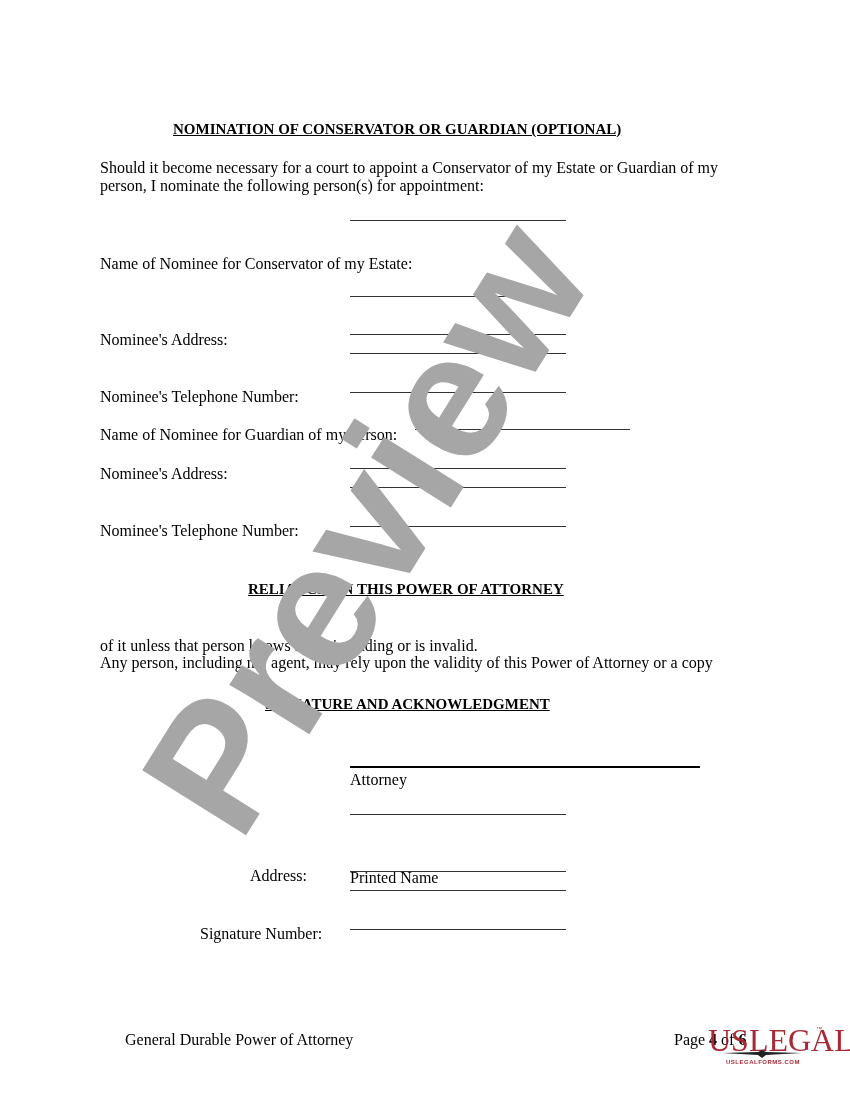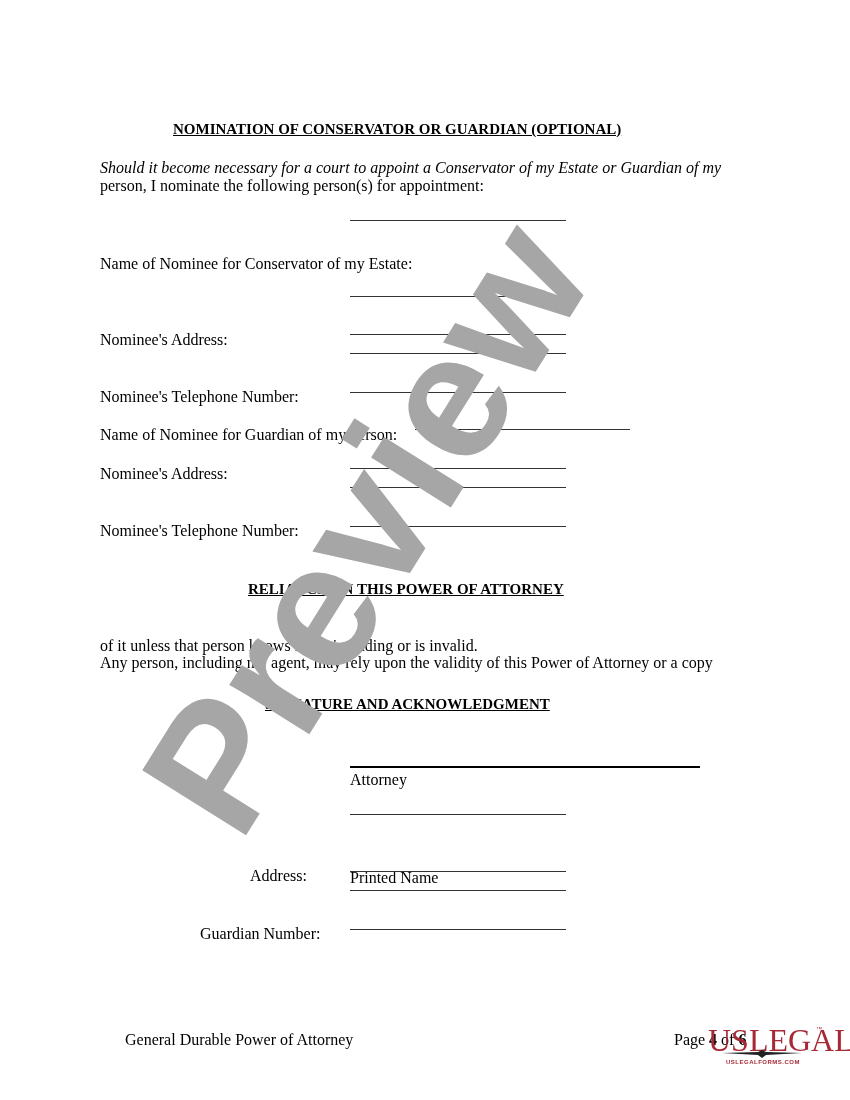--- a/index.html
+++ b/index.html
@@ -11,21 +11,21 @@
     .line { position: absolute; height: 0; border-bottom: 1px solid #333; }
     .line.thick { border-bottom: 2px solid #000; }
     .watermark { position: absolute; left: 0; top: 0; width: 850px; height: 1100px; pointer-events: none; }
     .logo-text { font-family: "Liberation Serif", serif; color: #a62a36; font-size: 32px; letter-spacing: 0px; }
     .logo-sub { font-family: "Liberation Sans", sans-serif; color: #a62a36; font-size: 6px; font-weight: bold; letter-spacing: 0.5px; }
   </style>
 </head>
 <body>
 
 <div class="abs heading" style="left:173px; top:121px;">NOMINATION OF CONSERVATOR OR GUARDIAN (OPTIONAL)</div>
-<div class="abs txt" style="left:100px; top:159px;font-style:italic;">Should it become necessary for a court to appoint a Conservator of my Estate or Guardian of my</div>
+<div class="abs txt" style="left:100px; top:159px;">Should it become necessary for a court to appoint a Conservator of my Estate or Guardian of my</div>
 <div class="abs txt" style="left:100px; top:177px;">person, I nominate the following person(s) for appointment:</div>
 
 <div class="line" style="left:350px; top:220px; width:216px;"></div>
 
 <div class="abs txt" style="left:100px; top:255px;font-family:Liberation Serif, serif;">Name of Nominee for Conservator of my Estate:</div>
 <div class="line" style="left:350px; top:296px; width:216px;"></div>
 
 <div class="abs txt" style="left:100px; top:331px;">Nominee's Address:</div>
 <div class="line" style="left:350px; top:334px; width:216px;"></div>
 <div class="line" style="left:350px; top:353px; width:216px;"></div>
@@ -52,21 +52,21 @@
 <div class="line thick" style="left:350px; top:766px; width:350px;"></div>
 <div class="abs txt" style="left:350px; top:771px;">Attorney</div>
 
 <div class="line" style="left:350px; top:814px; width:216px;"></div>
 <div class="abs txt" style="left:350px; top:869px;text-align:center;">Printed Name</div>
 
 <div class="abs txt" style="left:250px; top:867px;">Address:</div>
 <div class="line" style="left:350px; top:871px; width:216px;"></div>
 <div class="line" style="left:350px; top:890px; width:216px;"></div>
 
-<div class="abs txt" style="left:200px; top:925px;">Guardian Number:</div>
+<div class="abs txt" style="left:200px; top:925px;">Signature Number:</div>
 <div class="line" style="left:350px; top:929px; width:216px;"></div>
 
 <div class="abs txt" style="left:125px; top:1031px;">General Durable Power of Attorney</div>
 <div class="abs txt" style="left:674px; top:1031px;"><span>Page </span><b>4</b><span> of </span><b>6</b></div>
 
 <svg class="watermark" viewBox="0 0 850 1100">
   <text id="wm" x="0" y="0" font-family="Liberation Sans, sans-serif" font-weight="bold" font-size="178" fill="#a6a6a6" text-anchor="middle" transform="translate(418,560) rotate(-58)">Preview</text>
 </svg>
 
 <div class="abs" style="left:706px; top:1024px; width:118px; height:44px; background:rgba(255,255,255,0.0);">

